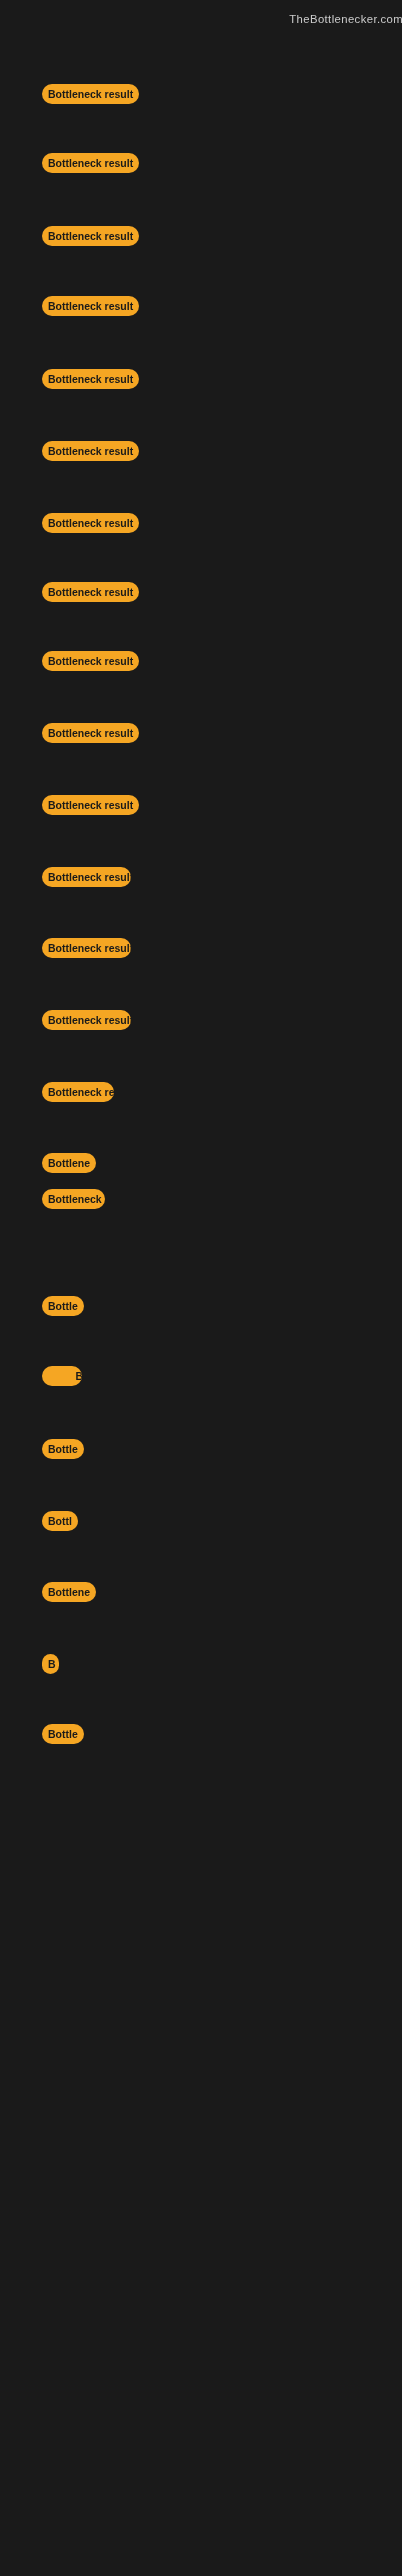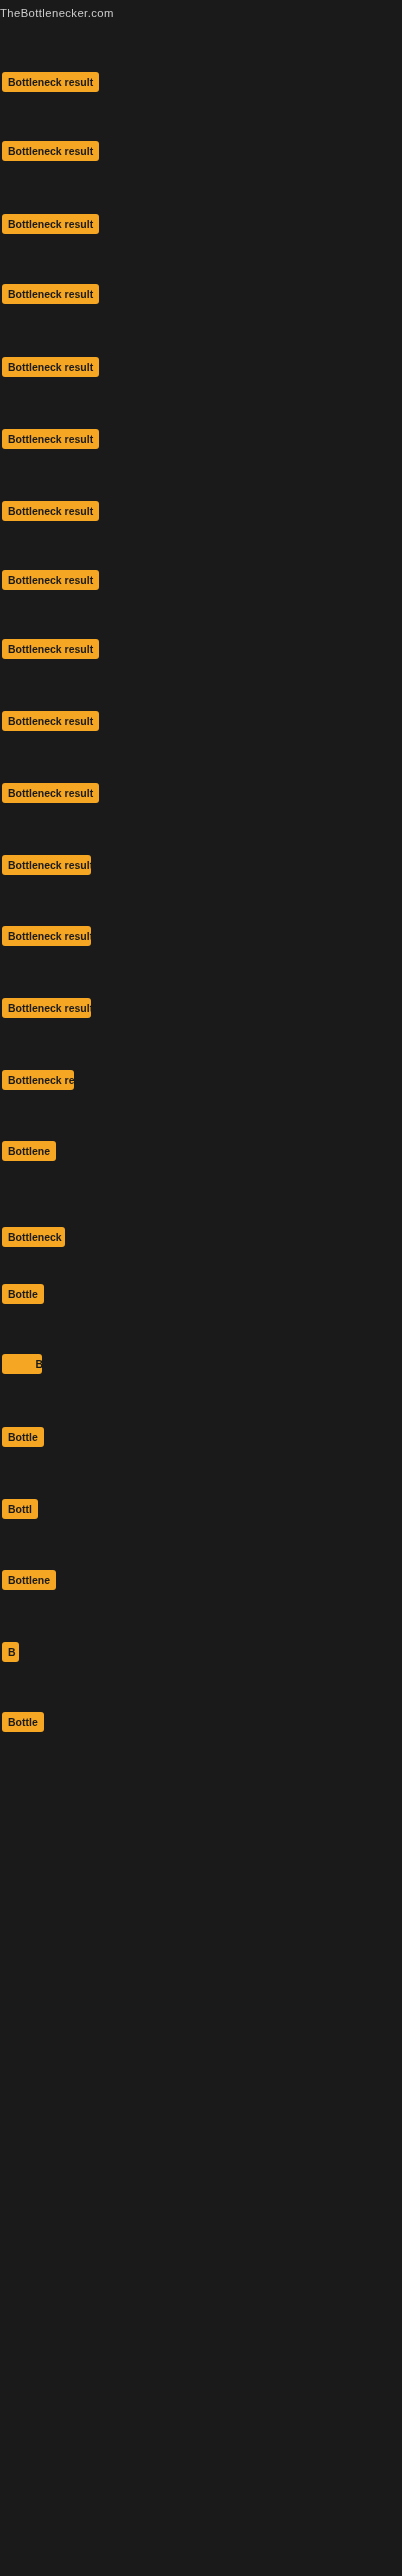--- a/index.html
+++ b/index.html
@@ -10,37 +10,38 @@
 
     body {
       width: 403px;
       min-height: 2576px;
       background-color: #1a1a1a;
       font-family: Arial, sans-serif;
       position: relative;
     }
 
     .site-title {
-      text-align: left;
+      text-align: right;
       color: #cccccc;
       font-size: 11.3px;
-      padding: 7px 0;
+      padding: 13px 0;
       letter-spacing: 0.4px;
     }
 
     .bottleneck-badge {
       display: inline-block;
       background-color: #f5a623;
       color: #1a1a1a;
       font-size: 10.5px;
       font-weight: bold;
       padding: 4px 6.4px;
-      border-radius: 3px;
+      border-radius: 10px;
       white-space: nowrap;
       overflow: hidden;
+      margin-left: 40px;
     }
 
     .result-row {
       position: absolute;
       left: 0;
     }
   </style>
 </head>
 <body>
 
@@ -56,21 +57,21 @@
     <div class="result-row" style="top: 475px; left: 1.6px;"><div class="bottleneck-badge" style="max-width: 97px;">Bottleneck result</div></div>
     <div class="result-row" style="top: 544px; left: 1.6px;"><div class="bottleneck-badge" style="max-width: 97px;">Bottleneck result</div></div>
     <div class="result-row" style="top: 613px; left: 1.6px;"><div class="bottleneck-badge" style="max-width: 97px;">Bottleneck result</div></div>
     <div class="result-row" style="top: 685px; left: 1.6px;"><div class="bottleneck-badge" style="max-width: 97px;">Bottleneck result</div></div>
     <div class="result-row" style="top: 757px; left: 1.6px;"><div class="bottleneck-badge" style="max-width: 97px;">Bottleneck result</div></div>
     <div class="result-row" style="top: 829px; left: 1.6px;"><div class="bottleneck-badge" style="max-width: 89px;">Bottleneck result</div></div>
     <div class="result-row" style="top: 900px; left: 1.6px;"><div class="bottleneck-badge" style="max-width: 89px;">Bottleneck result</div></div>
     <div class="result-row" style="top: 972px; left: 1.6px;"><div class="bottleneck-badge" style="max-width: 89px;">Bottleneck result</div></div>
     <div class="result-row" style="top: 1044px; left: 1.6px; text-align: right;"><div class="bottleneck-badge" style="max-width: 72px;">Bottleneck re</div></div>
     <div class="result-row" style="top: 1115px; left: 1.6px;"><div class="bottleneck-badge" style="max-width: 58px;">Bottlene</div></div>
-    <div class="result-row" style="top: 1201px; left: 1.6px;"><div class="bottleneck-badge" style="max-width: 63px;">Bottleneck</div></div>
+    <div class="result-row" style="top: 1151px; left: 1.6px;"><div class="bottleneck-badge" style="max-width: 63px;">Bottleneck</div></div>
     <div class="result-row" style="top: 1258px; left: 1.6px;"><div class="bottleneck-badge" style="max-width: 48px;">Bottle</div></div>
     <div class="result-row" style="top: 1328px; left: 1.6px;"><div class="bottleneck-badge" style="max-width: 26px; padding-left: 34px;">Bo</div></div>
     <div class="result-row" style="top: 1401px; left: 1.6px;"><div class="bottleneck-badge" style="max-width: 44px;">Bottle</div></div>
     <div class="result-row" style="top: 1473px; left: 1.6px; text-align: center;"><div class="bottleneck-badge" style="max-width: 40px;">Bottl</div></div>
     <div class="result-row" style="top: 1544px; left: 1.6px;"><div class="bottleneck-badge" style="max-width: 55px;">Bottlene</div></div>
     <div class="result-row" style="top: 1616px; left: 1.6px;"><div class="bottleneck-badge" style="max-width: 17.7px;">B</div></div>
     <div class="result-row" style="top: 1686px; left: 1.6px;"><div class="bottleneck-badge" style="max-width: 44px;">Bottle</div></div>
   </div>
 
 

